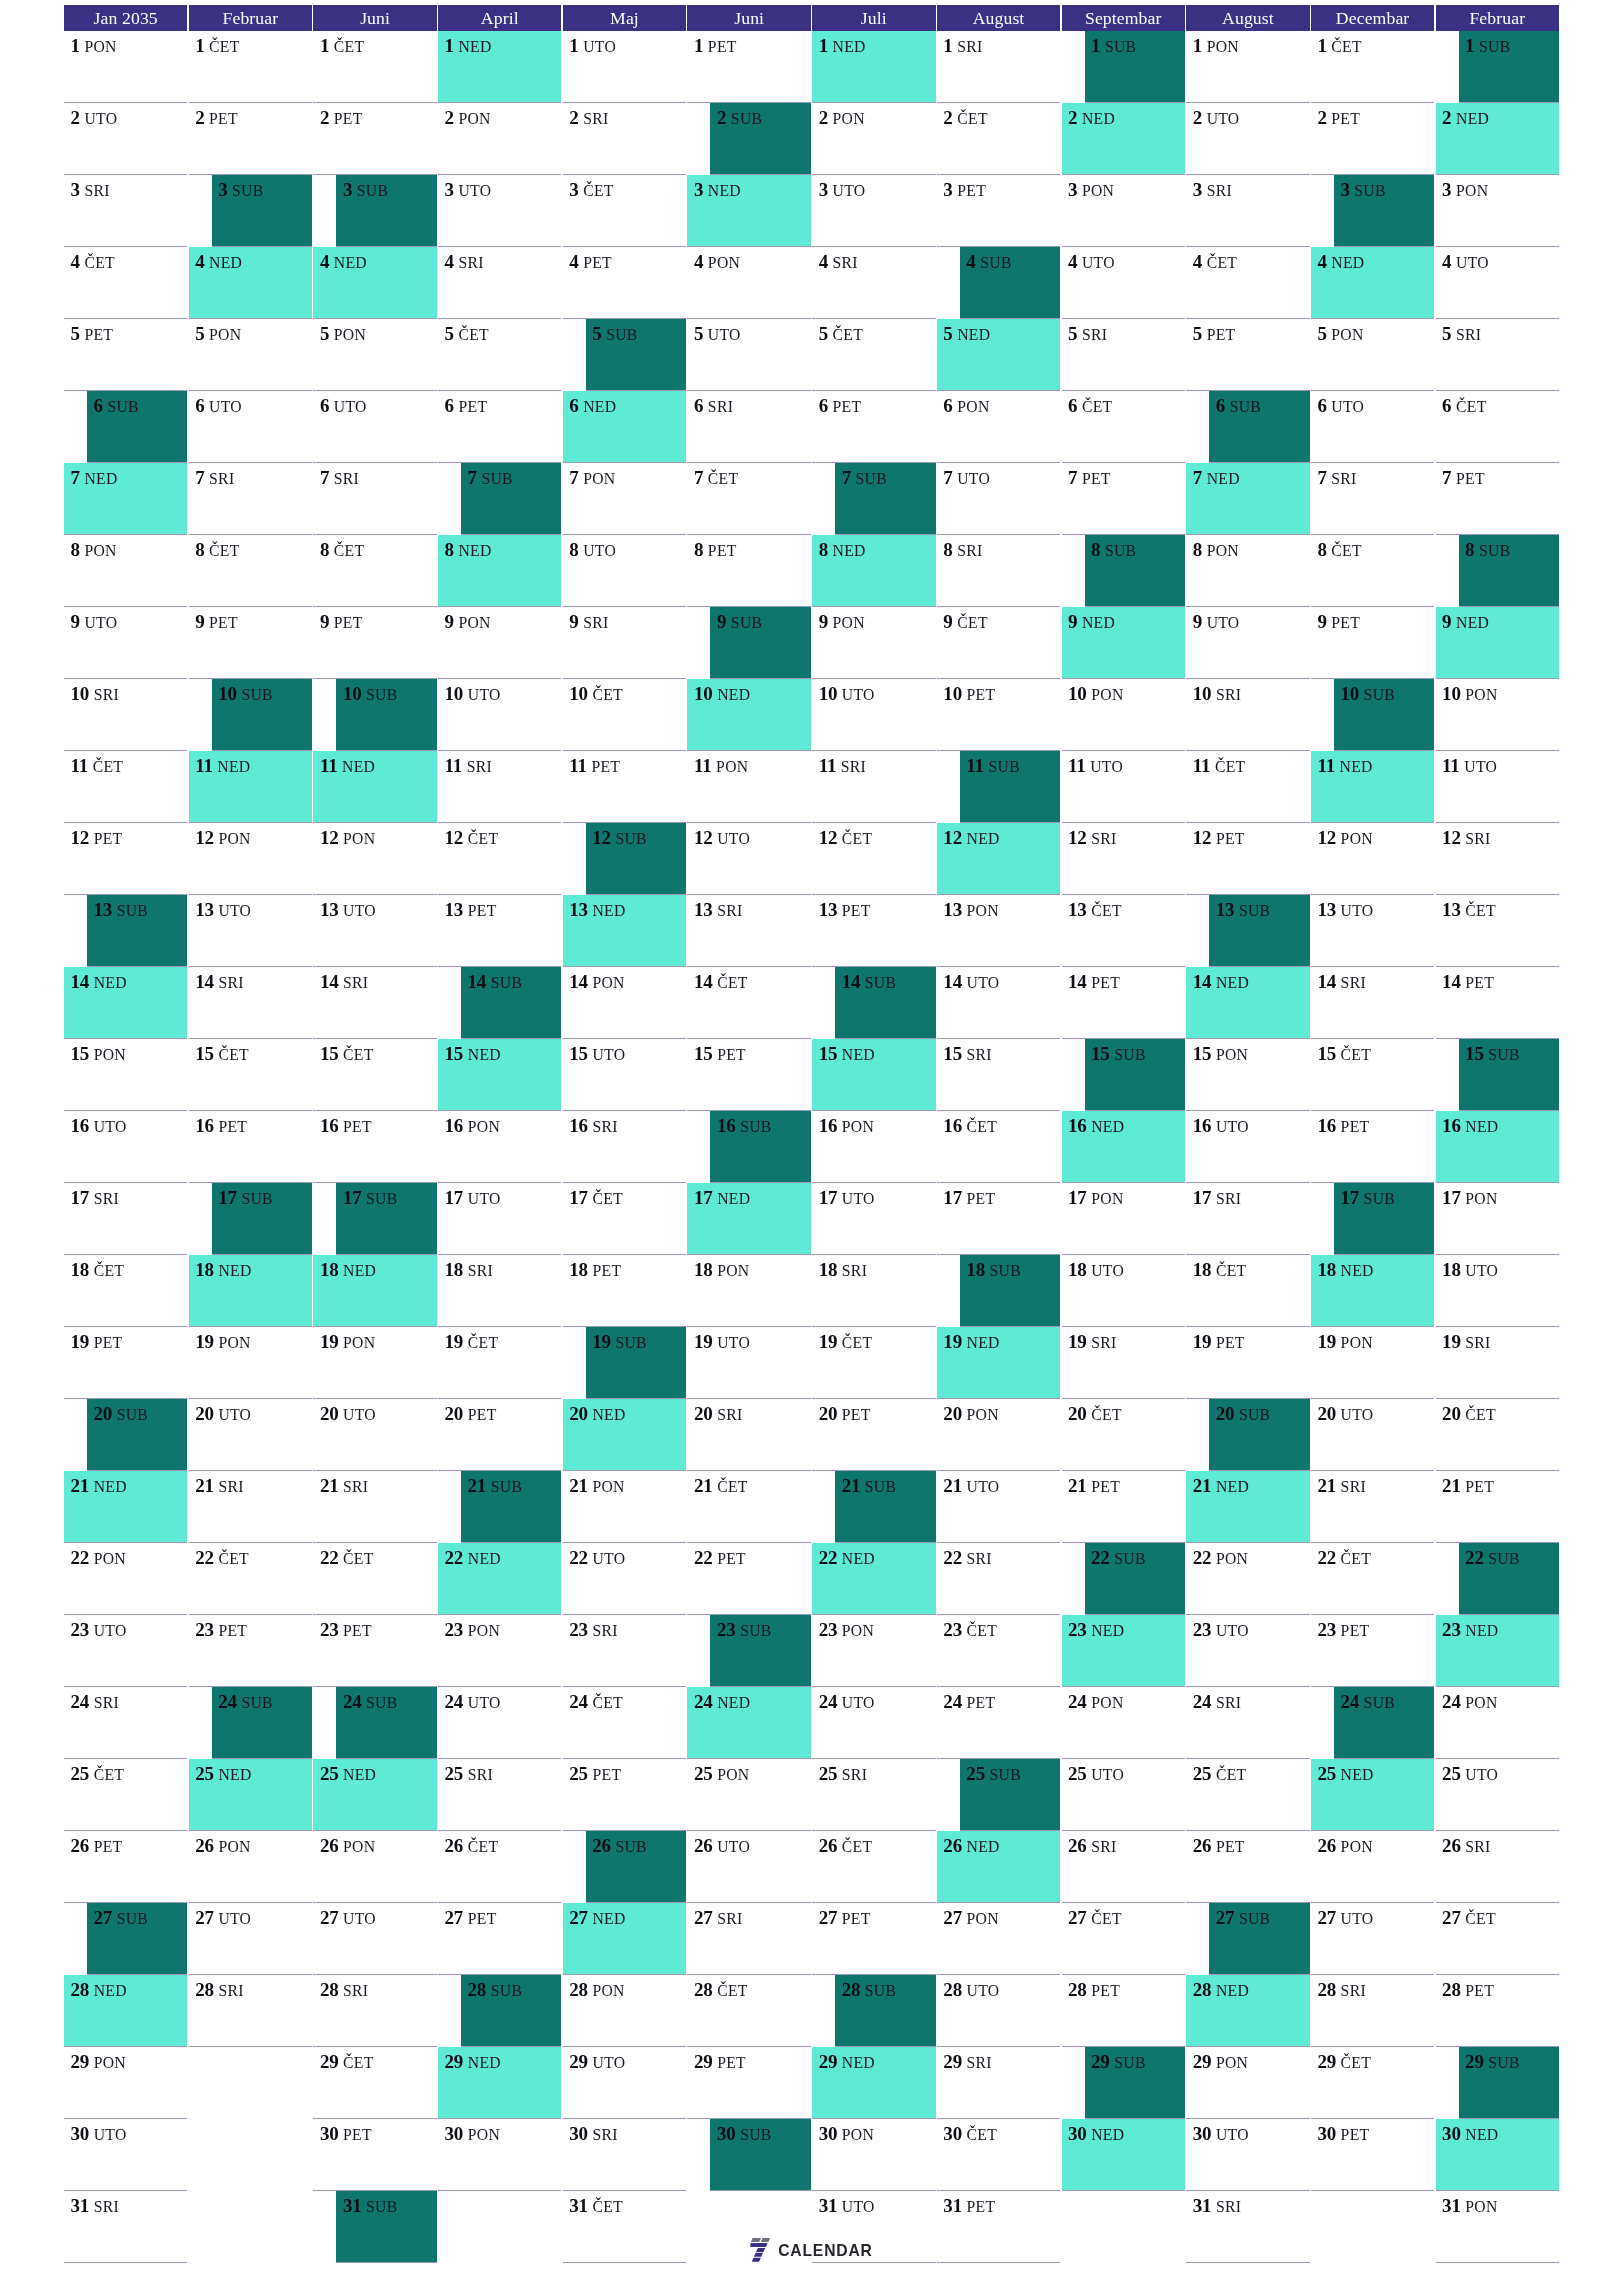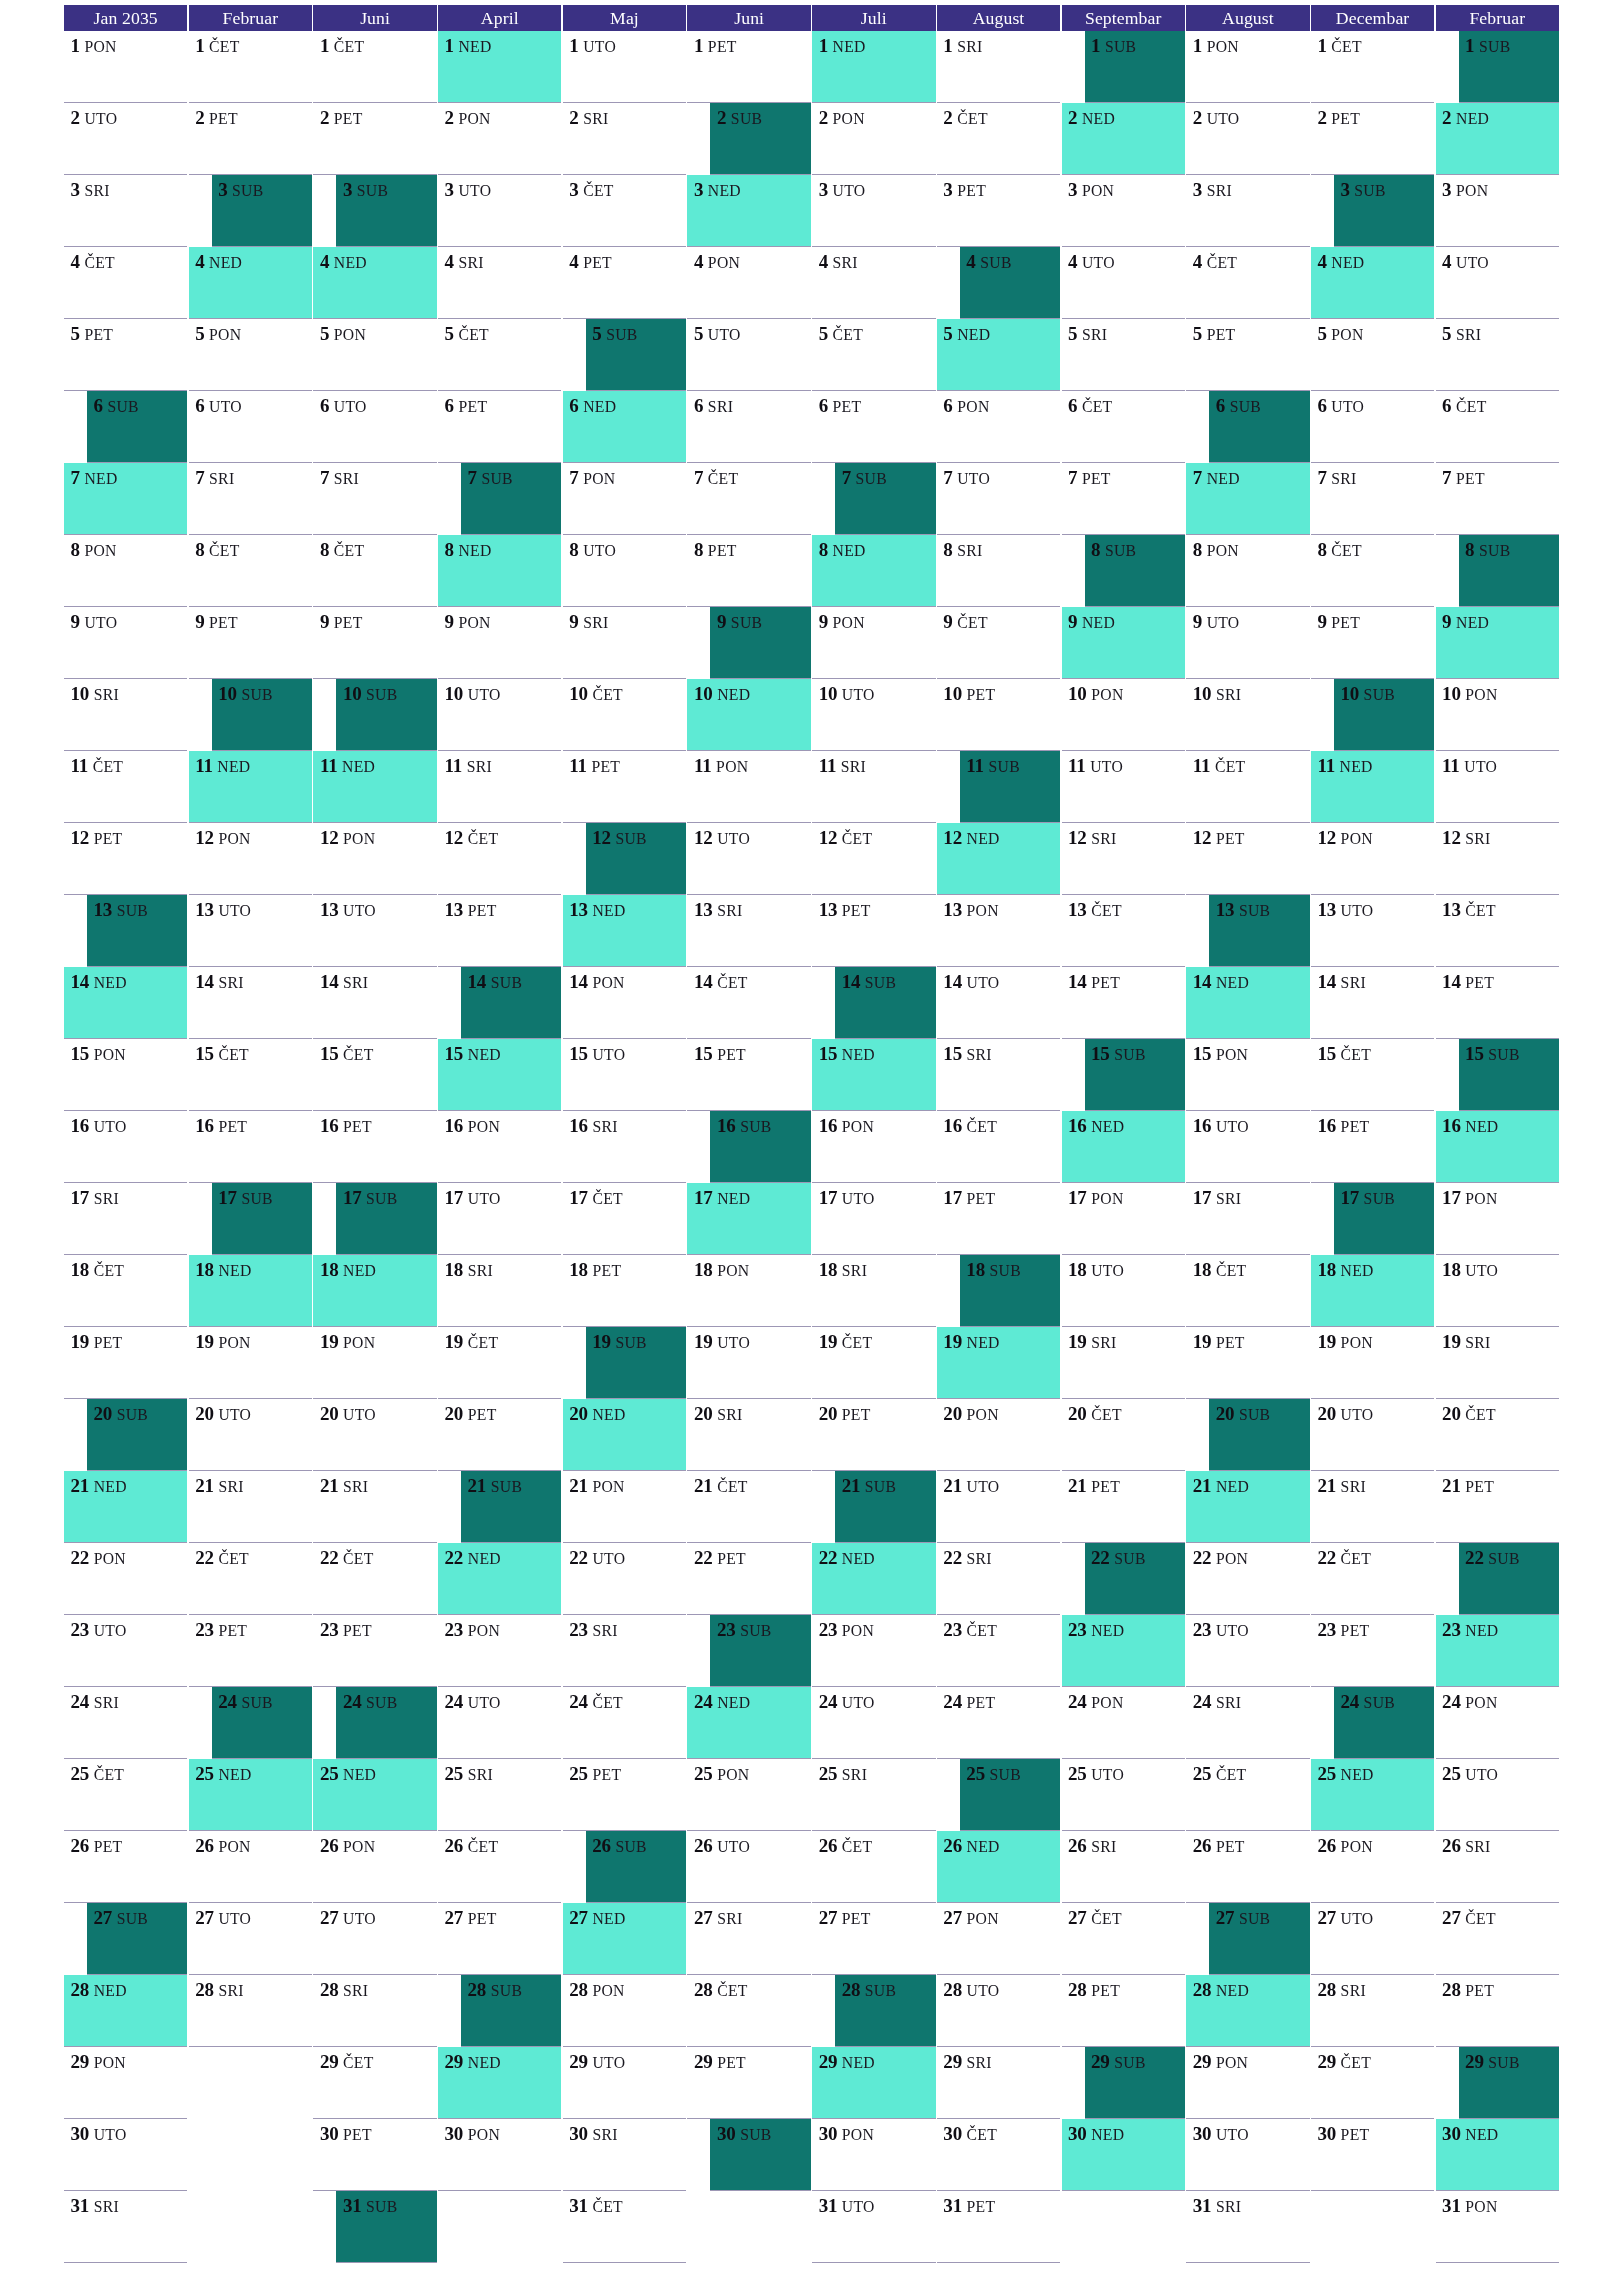--- a/index.html
+++ b/index.html
@@ -507,15 +507,28 @@
         <div class="day-cell"><span class="dnum">25</span><span class="dname">UTO</span></div>
         <div class="day-cell"><span class="dnum">26</span><span class="dname">SRI</span></div>
         <div class="day-cell"><span class="dnum">27</span><span class="dname">ČET</span></div>
         <div class="day-cell"><span class="dnum">28</span><span class="dname">PET</span></div>
         <div class="day-cell sat"><span class="dnum">29</span><span class="dname">SUB</span></div>
         <div class="day-cell sun"><span class="dnum">30</span><span class="dname">NED</span></div>
         <div class="day-cell"><span class="dnum">31</span><span class="dname">PON</span></div>
       </div>
     </div>
 
+  <div id="footer-logo">
+    <span class="logo-seven">
+      <svg width="22" height="26" viewBox="0 0 34 40" xmlns="http://www.w3.org/2000/svg">
+        <polygon points="4,0 17,0 14.2,6.2 1.2,6.2" fill="#6f6f7a"></polygon>
+        <polygon points="19.5,0 31,0 28.4,6.2 16.7,6.2" fill="#6f6f7a"></polygon>
+        <polygon points="0.6,7.6 27.2,7.6 24.6,13.8 0.6,13.8" fill="#3b3184"></polygon>
+        <polygon points="23.6,15.2 20.9,21.4 9.4,21.4 12.1,15.2" fill="#3b3184"></polygon>
+        <polygon points="20.2,22.8 17.5,29 6.1,29 8.8,22.8" fill="#3b3184"></polygon>
+        <polygon points="16.8,30.4 14.1,36.6 2.7,36.6 5.4,30.4" fill="#3b3184"></polygon>
+      </svg>
+    </span>
+    <span class="logo-word">CALENDAR</span>
+  </div>
 
 </div>
 
 
 </body></html>

